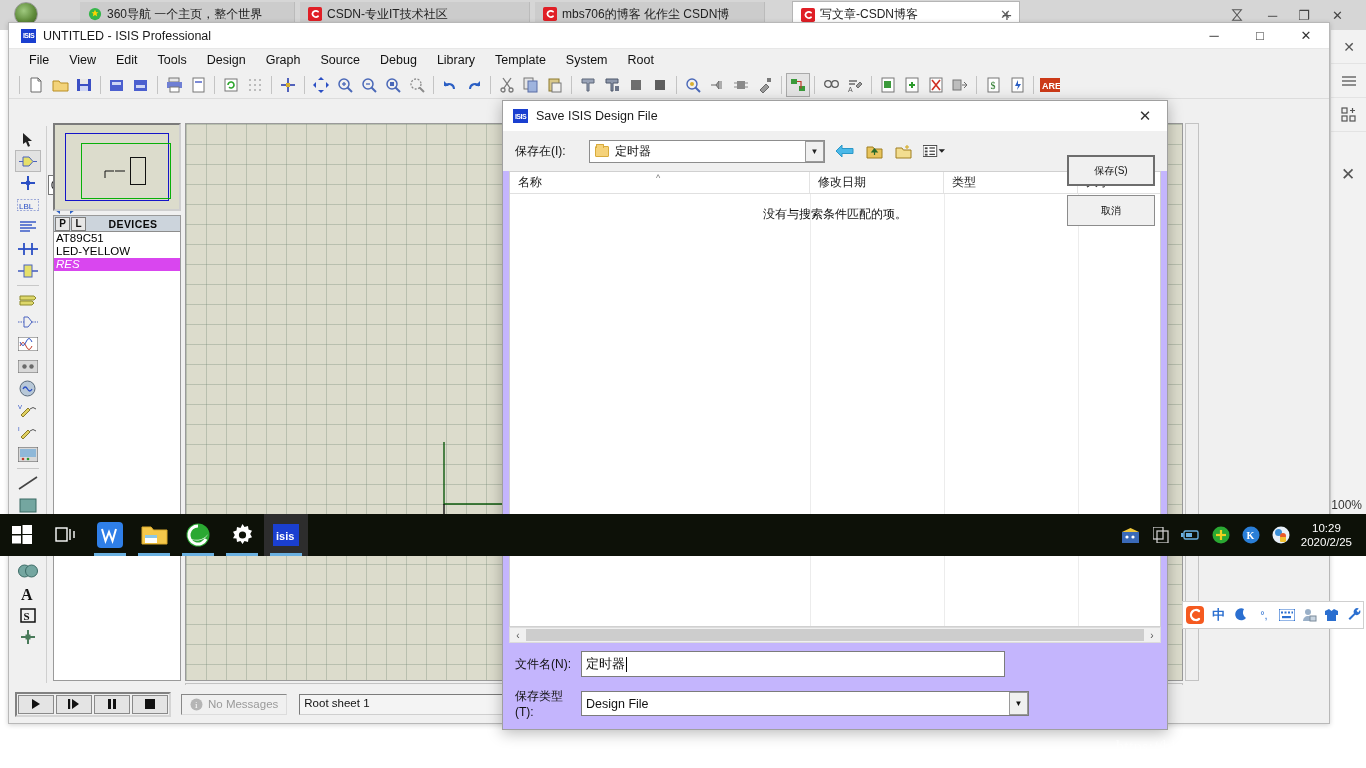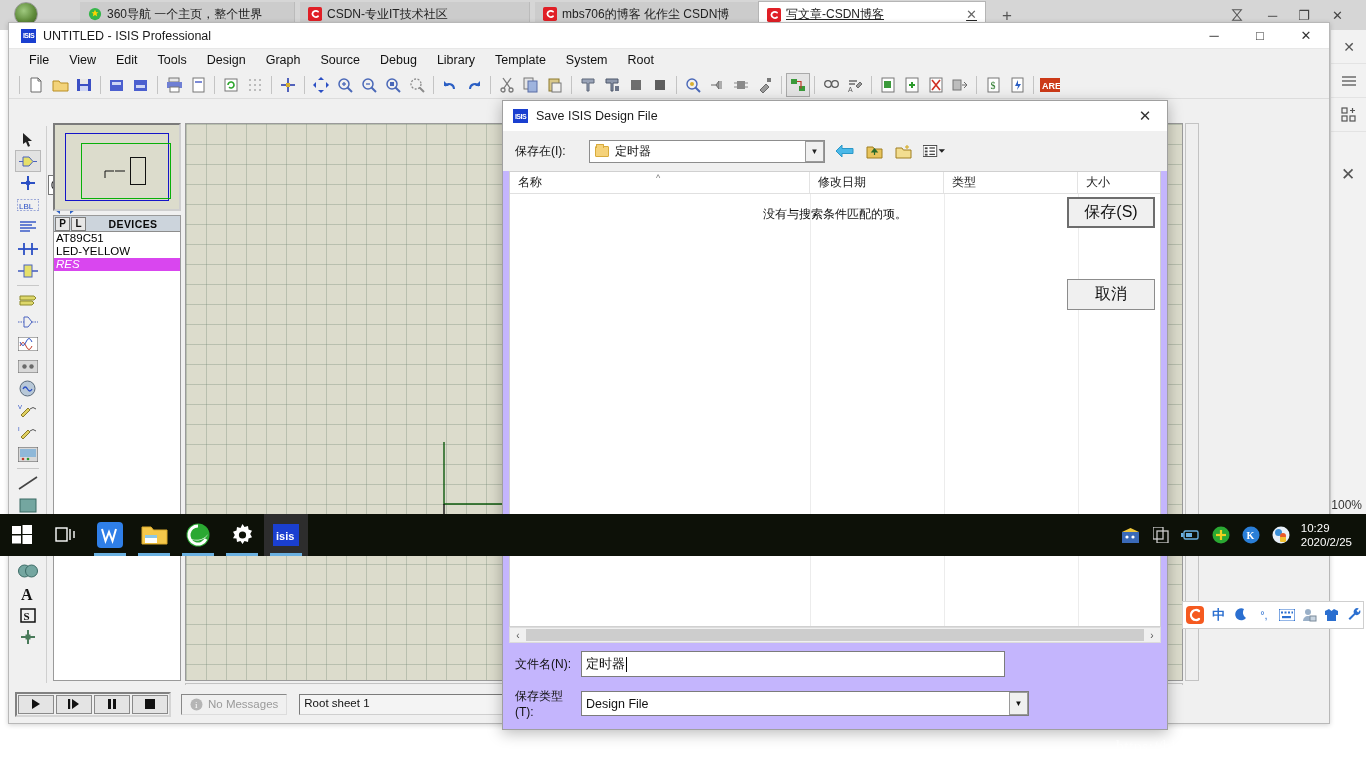--- a/index.html
+++ b/index.html
@@ -158,33 +158,33 @@
     font-family:"Liberation Sans", sans-serif;
   }
   .caret { display:inline-block; width:1px; height:15px; background:#000; margin-left:1px; }
   .ftype-combo {
     width:448px; height:25px; background:#fff; border:1px solid #7c7c7c;
     font-size:12.5px; color:#111; padding-left:4px; display:flex; align-items:center;
   }
   .ftype-combo .arrowbtn { margin-left:auto; width:19px; height:23px; background:#f0f0f0; border:1px solid #9a9a9a; display:flex; align-items:center; justify-content:center; font-size:8px;}
   .dlgbtn {
     width:88px; height:31px; background:#f0f0f0; border:1px solid #8c8c8c;
-    font-size:16px; color:#111; display:flex; align-items:center; justify-content:center;margin-top:42px;
+    font-size:10px; color:#111; display:flex; align-items:center; justify-content:center;
   }
   .dlgbtn.primary { border:2px solid #6d6d6d; }
   .btncol { position:absolute; right:12px; display:flex; flex-direction:column; gap:9px; }
 
   
   .taskbar { position:absolute; left:0; bottom:0; width:1366px; height:42px; background:#0d1108; display:flex; align-items:center; }
   .tb-item { width:44px; height:42px; display:flex; align-items:center; justify-content:center; position:relative;}
   .tb-item.active-app { background:#2d2d2d; }
   .tb-underline { position:absolute; bottom:0; left:6px; right:6px; height:3px; background:#6ab0e0; }
   .tray { margin-left:auto; display:flex; align-items:center; gap:10px; padding-right:10px; }
   .tray-ico { width:20px; height:20px; display:flex; align-items:center; justify-content:center; }
-  .clock { color:#fff; font-size:11.5px; line-height:14px; text-align:left; padding-right:4px;}
+  .clock { color:#fff; font-size:11.5px; line-height:14px; text-align:center; padding-right:4px;}
 
   
   .sogou {
     position:absolute; left:1182px; top:601px; height:28px; width:182px;
     background:#fff; border:1px solid #cfcfcf; display:flex; align-items:center; gap:5px; padding-left:2px;
   }
   .sogou .s-ico { width:21px; height:21px; display:flex; align-items:center; justify-content:center; font-size:13px; }
 
   
   .watermark {
@@ -225,21 +225,21 @@
       </div>
 
       <div class="btab" style="left:535px;width:230px;">
         <svg class="favicon" viewBox="0 0 16 16">
           <rect width="16" height="16" rx="2" fill="#e01f26"></rect>
             <path d="M11.5 5.3A4 4 0 0 0 5 7.9a4 4 0 0 0 6.5 2.7" stroke="#fff" stroke-width="2" fill="none" stroke-linecap="round"></path>
         </svg>
         <span>mbs706的博客 化作尘 CSDN博</span>
       </div>
 
-      <div class="btab active" style="left:758px;width:228px;text-decoration:underline;">
+      <div class="btab active" style="left:792px;width:228px;">
         <svg class="favicon" viewBox="0 0 16 16">
           <rect width="16" height="16" rx="2" fill="#e01f26"></rect>
             <path d="M11.5 5.3A4 4 0 0 0 5 7.9a4 4 0 0 0 6.5 2.7" stroke="#fff" stroke-width="2" fill="none" stroke-linecap="round"></path>
         </svg>
         <span>写文章-CSDN博客</span>
         <span class="tabclose">✕</span>
       </div>
     </div>
 
     <div class="newtab-plus">+</div>

